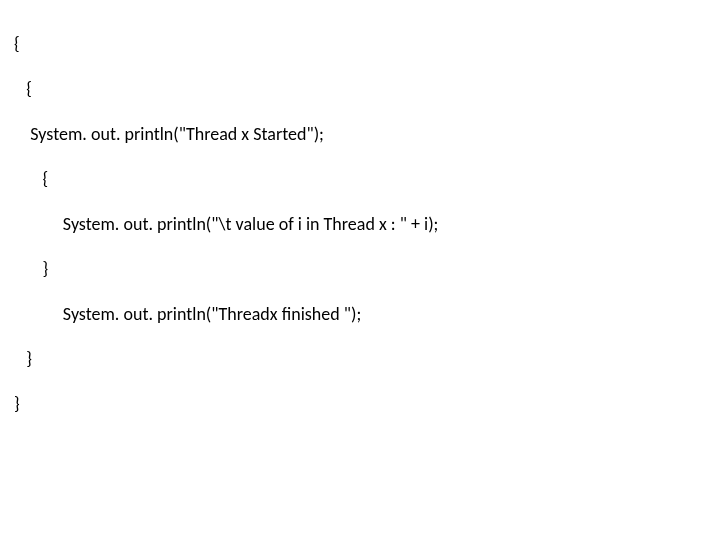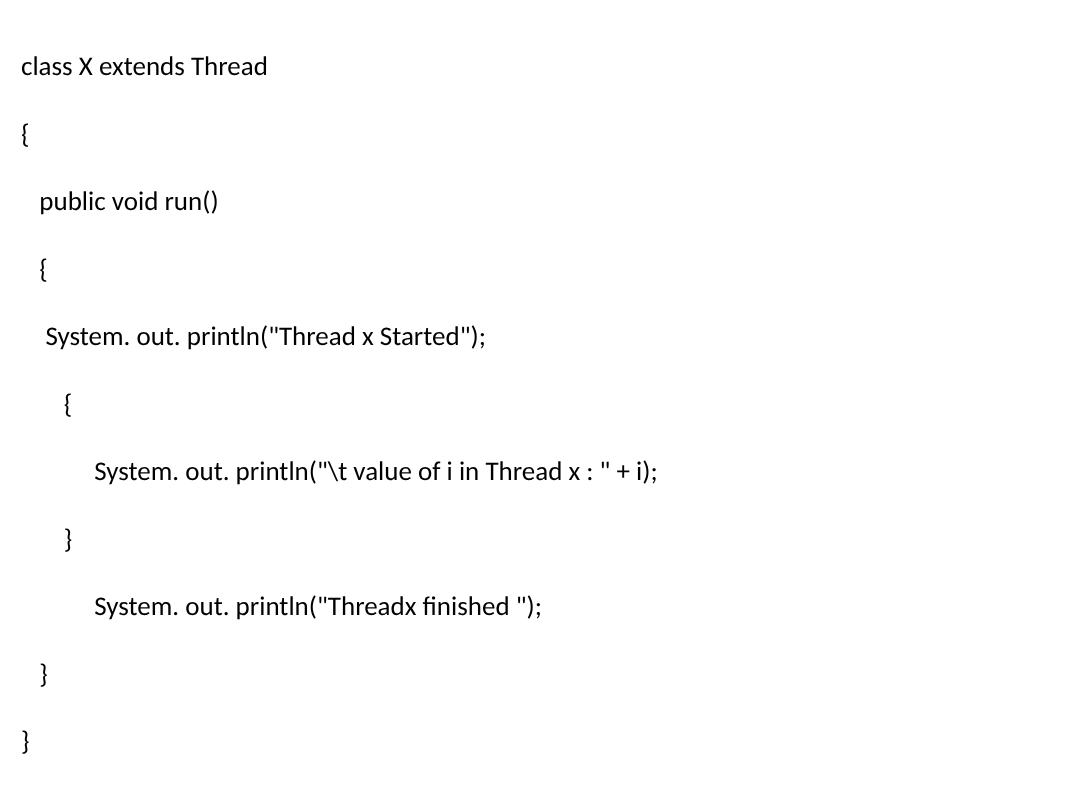--- a/index.html
+++ b/index.html
@@ -16,23 +16,21 @@
   }
   .code-block {
     white-space: pre;
   }
   .line { display: block; }
 </style>
 </head>
 <body>
 
 <div class="code-block">
-<span class="line">class X extends Thread</span>
 <span class="line">{</span>
-<span class="line">   public void run()</span>
 <span class="line">   {</span>
 <span class="line">    System. out. println("Thread x Started");</span>
 <span class="line">       {</span>
 <span class="line">            System. out. println("\t value of i in Thread x : " + i);</span>
 <span class="line">       }</span>
 <span class="line">            System. out. println("Threadx finished ");</span>
 <span class="line">   }</span>
 <span class="line">}</span>
 
 

